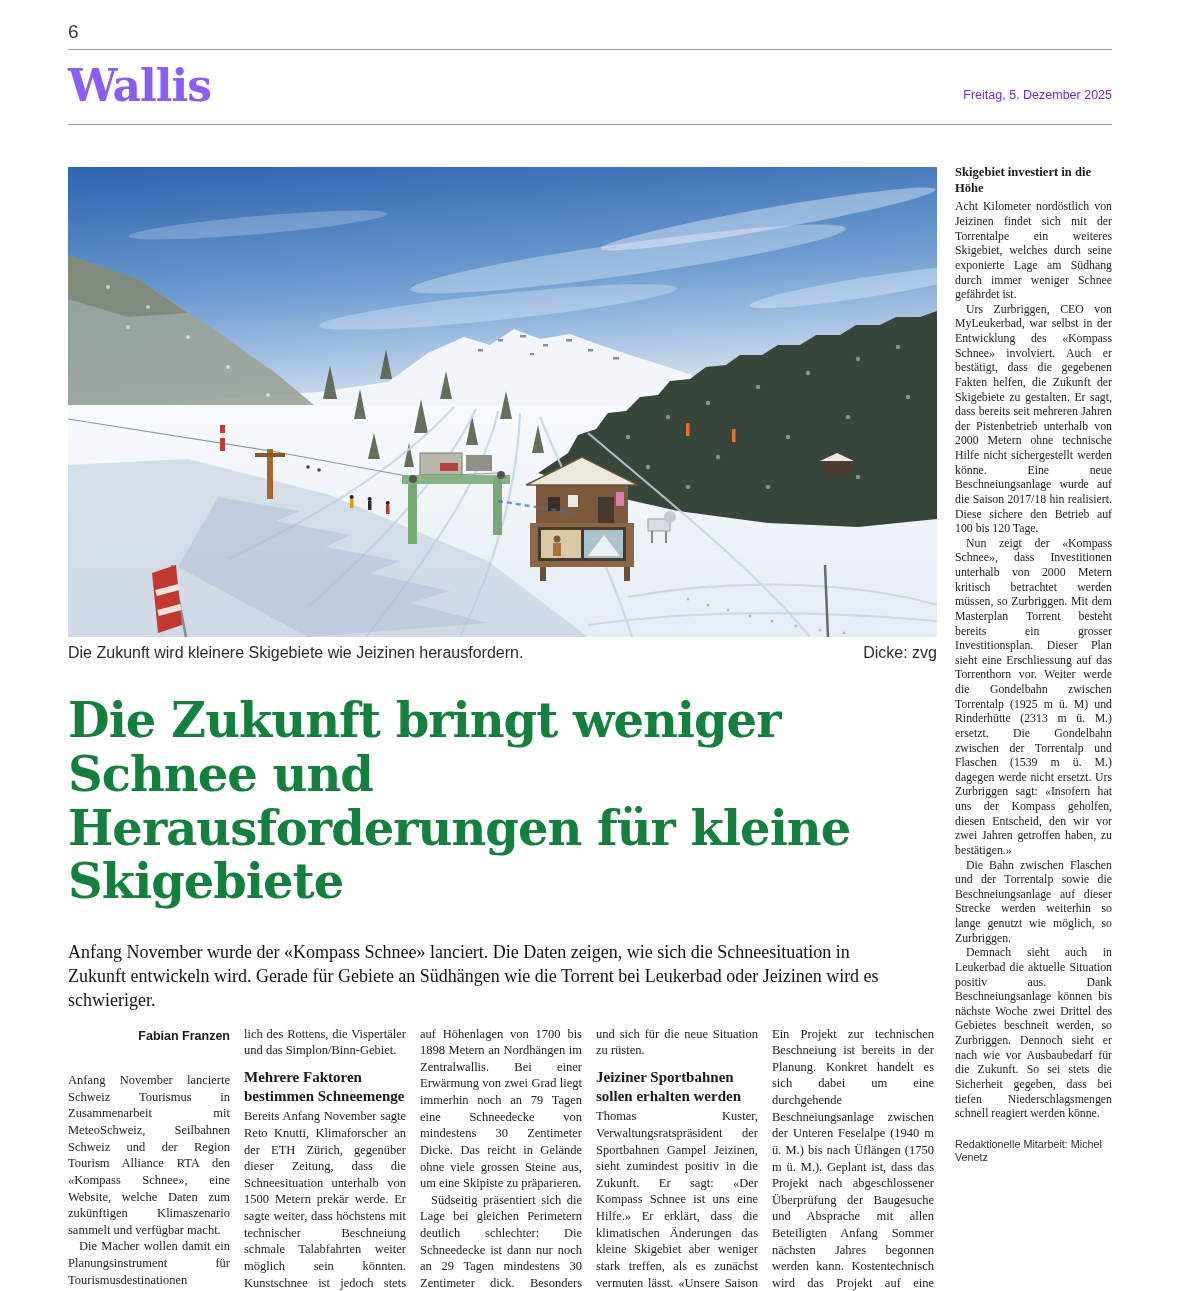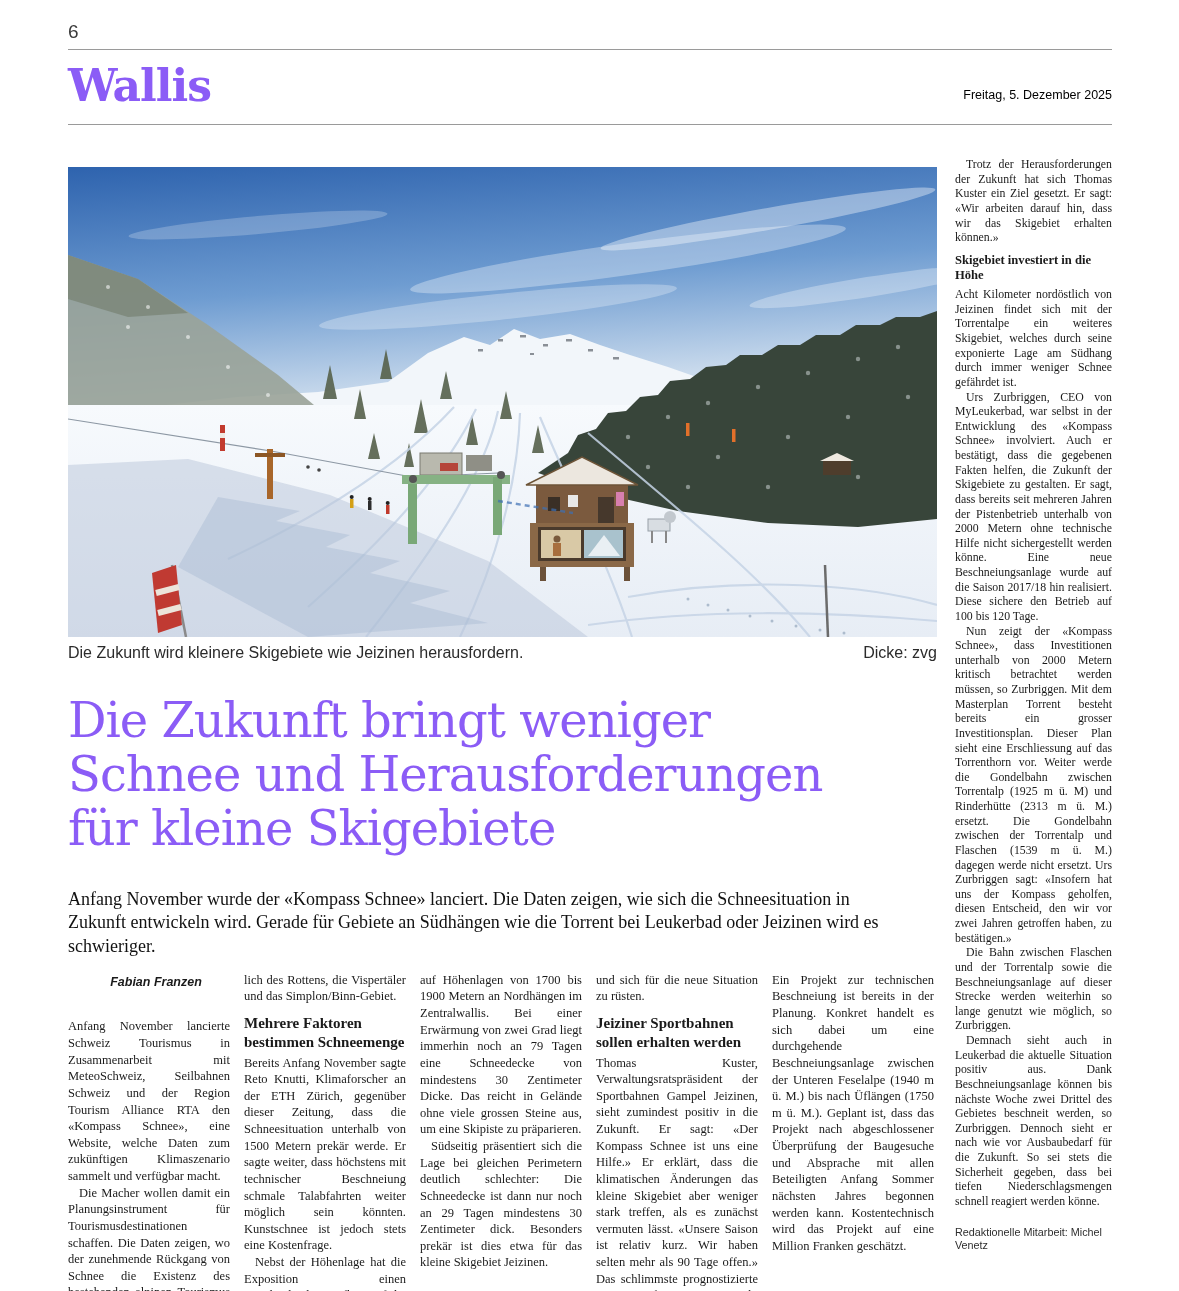--- a/index.html
+++ b/index.html
@@ -3,31 +3,31 @@
 <meta charset="utf-8">
 <style>
   html,body{margin:0;padding:0;background:#ffffff;}
   body{width:1179px;height:1291px;overflow:hidden;font-family:"Liberation Serif",serif;color:#1a1a1a;}
   .page{position:relative;width:1044px;height:1291px;margin:0 auto 0 68px;padding-top:22px;box-sizing:border-box;}
   .pageno{font-family:"Liberation Sans",sans-serif;font-size:19px;color:#3c3c3c;line-height:1;}
   .rule{border:none;border-top:1.5px solid #9a9a9a;margin:0;}
   .rule-top{margin-top:8px;}
   .masthead{display:flex;align-items:flex-end;justify-content:space-between;padding:14px 0 16px 0;}
   .section-title{font-family:"DejaVu Serif",serif;font-weight:700;font-size:44px;line-height:1;letter-spacing:-1px;color:#8b5cf6;}
-  .edition-date{font-family:"Liberation Sans",sans-serif;font-size:12.5px;color:#000000;padding-bottom:6px;}
+  .edition-date{font-family:"Liberation Sans",sans-serif;font-size:12.5px;color:#6d28d9;padding-bottom:6px;}
   .content{display:grid;grid-template-columns:869px 157px;column-gap:18px;margin-top:0;}
   .main-area{padding-top:42px;}
   .photo-wrap{width:869px;height:470px;overflow:hidden;background:#dfe8f2;}
   .photo-wrap svg{display:block;}
   .caption-row{display:flex;justify-content:space-between;font-family:"Liberation Sans",sans-serif;font-size:16px;color:#2b2b2b;margin-top:7px;}
-  .headline{font-family:"DejaVu Serif",serif;font-weight:400;font-size:48px;line-height:1.12;letter-spacing:-1px;color:#8b5cf6;max-width:790px;}
+  .headline{font-family:"DejaVu Serif",serif;font-weight:700;font-size:48px;line-height:1.12;letter-spacing:-1px;color:#15803d;max-width:790px;}
   .lede{font-size:18px;line-height:1.32;color:#111;max-width:815px;}
   .cols{display:flex;gap:14px;margin-top:13px;}
   .col{width:162px;flex:0 0 162px;font-size:12.5px;line-height:1.33;text-align:justify;}
-  .byline{font-family:"Liberation Sans",sans-serif;font-weight:700;font-size:12.5px;margin:2px 0 28px 14px;text-align:center;font-style:italic;}
+  .byline{font-family:"Liberation Sans",sans-serif;font-weight:700;font-size:12.5px;margin:2px 0 28px 14px;text-align:right;}
   .p{margin:0;text-indent:11px;}
   .p-first,.p-cont{margin:0;text-indent:0;}
   .subhead{font-family:"Liberation Serif",serif;font-weight:700;font-size:15px;line-height:1.25;margin:9px 0 3px 0;text-align:left;text-indent:0;}
   .right-col{padding-top:32px;font-size:11.8px;line-height:1.24;text-align:justify;}
   .right-col .subhead{font-size:12.6px;margin:8px 0 3px 0;}
   .credit-note{font-family:"Liberation Sans",sans-serif;font-size:10.8px;color:#2e2e2e;margin-top:17px;text-align:left;}
 </style>
 </head>
 <body>
 
@@ -257,42 +257,41 @@
         </div>
 
         <div class="col">
           <p class="p-cont">lich des Rottens, die Vispertäler und das Simplon/Binn-Gebiet.</p>
           <h3 class="subhead">Mehrere Faktoren bestimmen Schneemenge</h3>
           <p class="p-first">Bereits Anfang November sagte Reto Knutti, Klimaforscher an der ETH Zürich, gegenüber dieser Zeitung, dass die Schneesituation unterhalb von 1500 Metern prekär werde. Er sagte weiter, dass höchstens mit technischer Beschneiung schmale Talabfahrten weiter möglich sein könnten. Kunstschnee ist jedoch stets eine Kostenfrage.</p>
           <p class="p">Nebst der Höhenlage hat die Exposition einen entscheidenden Einfluss auf die Schneesicherheit in einem Gebiet. Das zeigt der Kompass zum Beispiel</p>
         </div>
 
         <div class="col">
-          <p class="p-cont">auf Höhenlagen von 1700 bis 1900 Metern an Nordhängen im Zentralwallis. Bei einer Erwärmung von zwei Grad liegt immerhin noch an 79 Tagen eine Schneedecke von mindestens 30 Zentimeter Dicke. Das reicht in Gelände ohne viele grossen Steine aus, um eine Skipiste zu präparieren.</p>
+          <p class="p-cont">auf Höhenlagen von 1700 bis 1898 Metern an Nordhängen im Zentralwallis. Bei einer Erwärmung von zwei Grad liegt immerhin noch an 79 Tagen eine Schneedecke von mindestens 30 Zentimeter Dicke. Das reicht in Gelände ohne viele grossen Steine aus, um eine Skipiste zu präparieren.</p>
           <p class="p">Südseitig präsentiert sich die Lage bei gleichen Perimetern deutlich schlechter: Die Schneedecke ist dann nur noch an 29 Tagen mindestens 30 Zentimeter dick. Besonders prekär ist dies etwa für das kleine Skigebiet Jeizinen.</p>
 
         </div>
 
         <div class="col">
           <p class="p-cont">und sich für die neue Situation zu rüsten.</p>
           <h3 class="subhead">Jeiziner Sportbahnen sollen erhalten werden</h3>
           <p class="p-first">Thomas Kuster, Verwaltungsratspräsident der Sportbahnen Gampel Jeizinen, sieht zumindest positiv in die Zukunft. Er sagt: «Der Kompass Schnee ist uns eine Hilfe.» Er erklärt, dass die klimatischen Änderungen das kleine Skigebiet aber weniger stark treffen, als es zunächst vermuten lässt. «Unsere Saison ist relativ kurz. Wir haben selten mehr als 90 Tage offen.» Das schlimmste prognostizierte Szenario für Jeizinen sieht ebendiese Zeitspanne vor.</p>
 
         </div>
 
         <div class="col">
           <p class="p-cont">Ein Projekt zur technischen Beschneiung ist bereits in der Planung. Konkret handelt es sich dabei um eine durchgehende Beschneiungsanlage zwischen der Unteren Feselalpe (1940 m ü. M.) bis nach Üflängen (1750 m ü. M.). Geplant ist, dass das Projekt nach abgeschlossener Überprüfung der Baugesuche und Absprache mit allen Beteiligten Anfang Sommer nächsten Jahres begonnen werden kann. Kostentechnisch wird das Projekt auf eine Million Franken geschätzt.</p>
 
         </div>
 
       </div>
     </div>
 
     <div class="right-col">
-      <p class="p">Trotz der Herausforderungen der Zukunft hat sich Thomas Kuster ein Ziel gesetzt. Er sagt: «Wir arbeiten darauf hin, dass wir das Skigebiet erhalten können.»</p>
       <h3 class="subhead">Skigebiet investiert in die Höhe</h3>
       <p class="p-first">Acht Kilometer nordöstlich von Jeizinen findet sich mit der Torrentalpe ein weiteres Skigebiet, welches durch seine exponierte Lage am Südhang durch immer weniger Schnee gefährdet ist.</p>
       <p class="p">Urs Zurbriggen, CEO von MyLeukerbad, war selbst in der Entwicklung des «Kompass Schnee» involviert. Auch er bestätigt, dass die gegebenen Fakten helfen, die Zukunft der Skigebiete zu gestalten. Er sagt, dass bereits seit mehreren Jahren der Pistenbetrieb unterhalb von 2000 Metern ohne technische Hilfe nicht sichergestellt werden könne. Eine neue Beschneiungsanlage wurde auf die Saison 2017/18 hin realisiert. Diese sichere den Betrieb auf 100 bis 120 Tage.</p>
       <p class="p">Nun zeigt der «Kompass Schnee», dass Investitionen unterhalb von 2000 Metern kritisch betrachtet werden müssen, so Zurbriggen. Mit dem Masterplan Torrent besteht bereits ein grosser Investitionsplan. Dieser Plan sieht eine Erschliessung auf das Torrenthorn vor. Weiter werde die Gondelbahn zwischen Torrentalp (1925 m ü. M) und Rinderhütte (2313 m ü. M.) ersetzt. Die Gondelbahn zwischen der Torrentalp und Flaschen (1539 m ü. M.) dagegen werde nicht ersetzt. Urs Zurbriggen sagt: «Insofern hat uns der Kompass geholfen, diesen Entscheid, den wir vor zwei Jahren getroffen haben, zu bestätigen.»</p>
       <p class="p">Die Bahn zwischen Flaschen und der Torrentalp sowie die Beschneiungsanlage auf dieser Strecke werden weiterhin so lange genutzt wie möglich, so Zurbriggen.</p>
       <p class="p">Demnach sieht auch in Leukerbad die aktuelle Situation positiv aus. Dank Beschneiungsanlage können bis nächste Woche zwei Drittel des Gebietes beschneit werden, so Zurbriggen. Dennoch sieht er nach wie vor Ausbaubedarf für die Zukunft. So sei stets die Sicherheit gegeben, dass bei tiefen Niederschlagsmengen schnell reagiert werden könne.</p>
       <div class="credit-note">Redaktionelle Mitarbeit: Michel Venetz</div>
     </div>
 
   </div>

